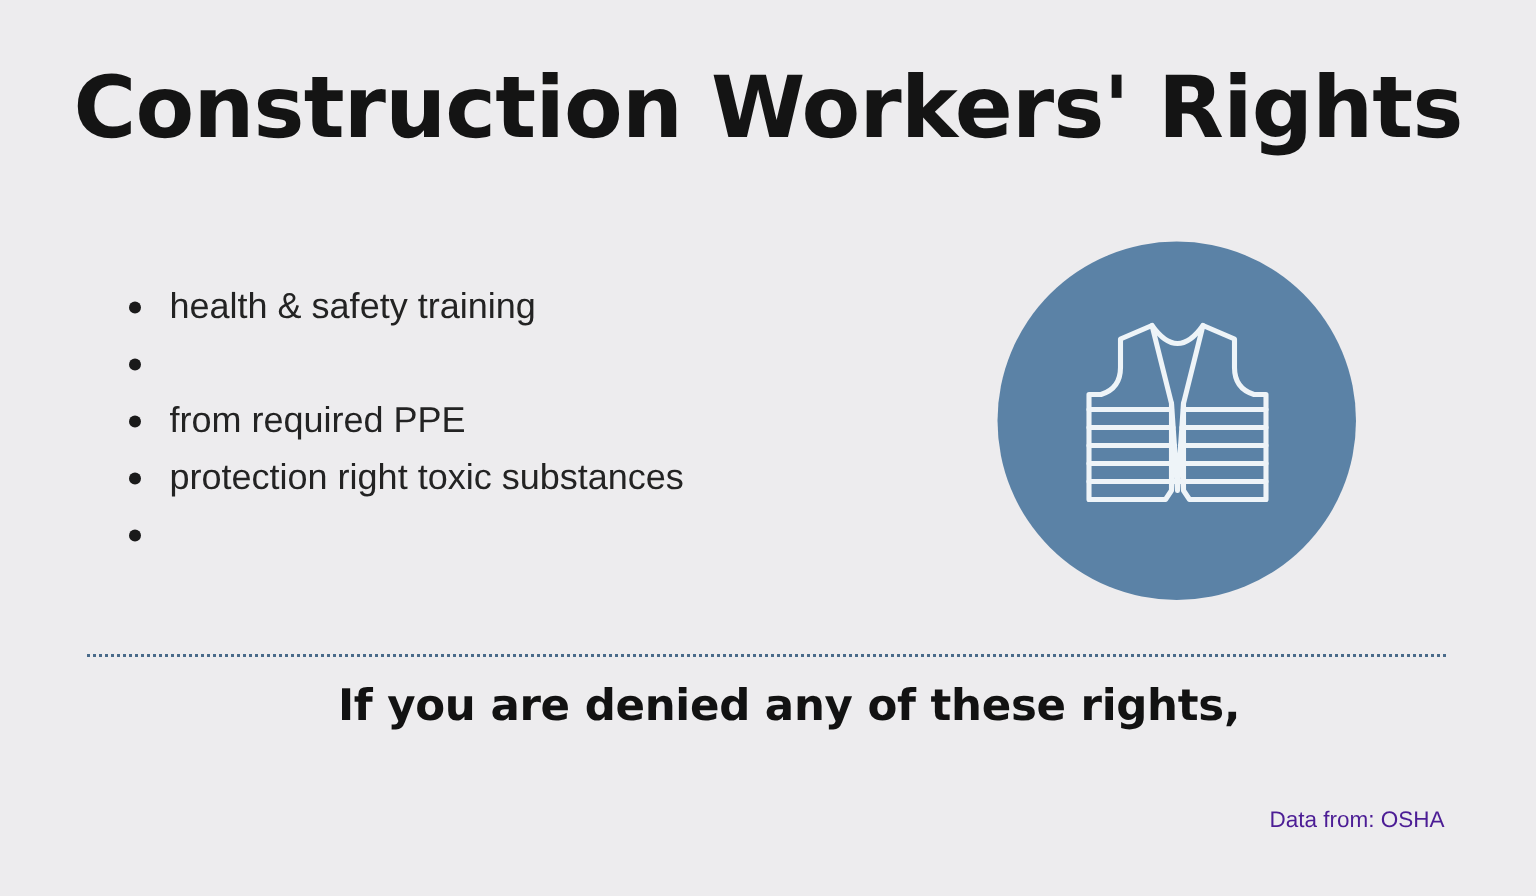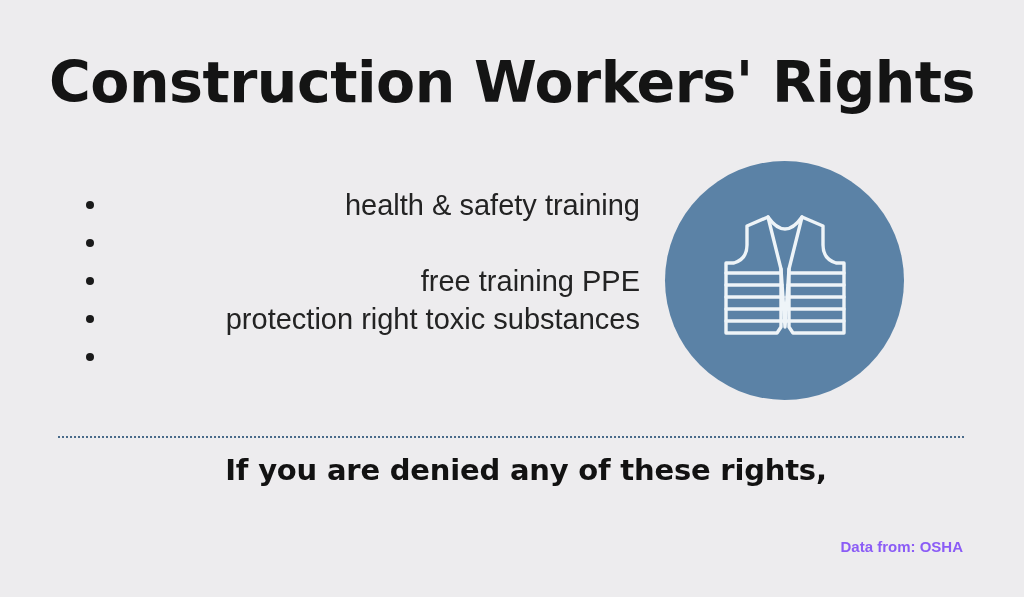--- a/index.html
+++ b/index.html
@@ -19,21 +19,21 @@
     position: relative;
     width: 1024px;
     height: 597px;
     background: #edecee;
   }
 
   
   .title {
     position: absolute;
     left: 0;
-    top: 54px;
+    top: 44px;
     width: 1024px;
     text-align: center;
     font-family: "DejaVu Sans", sans-serif;
     font-size: 57px;
     font-weight: 700;
     letter-spacing: -0.5px;
     color: #141414;
     line-height: 1.0;
     white-space: nowrap;
   }
@@ -47,25 +47,24 @@
     margin: 0;
     padding: 0;
     list-style: none;
   }
   .rights-item {
     position: relative;
     height: 38px;
     line-height: 38px;
     padding-left: 33px;
     font-family: "Liberation Sans", sans-serif;
-    font-size: 29px;
+    font-size: 24px;
     font-weight: 400;
     color: #232323;
     white-space: nowrap;
-    text-align: right;
   }
   .bullet-dot {
     position: absolute;
     left: 6px;
     top: 50%;
     margin-top: -4px;
     width: 8px;
     height: 8px;
     border-radius: 50%;
     background: #1a1a1a;
@@ -125,22 +124,22 @@
     padding-left: 28px;
   }
 
   
   .attribution {
     position: absolute;
     right: 61px;
     top: 538px;
     font-family: "Liberation Sans", sans-serif;
     font-size: 15px;
-    font-weight: 700;
-    color: #8b5cf6;
+    font-weight: 400;
+    color: #4c1d95;
     white-space: nowrap;
     text-align: right;
   }
 </style>
 </head>
 <body>
 
 <div id="poster">
 
   <div class="title">Construction Workers' Rights</div>
@@ -148,21 +147,21 @@
   <ul class="rights-list">
     <li class="rights-item">
       <span class="bullet-dot"></span>
       <span>health &amp; safety training</span>
     </li>
     <li class="rights-item">
       <span class="bullet-dot"></span>
     </li>
     <li class="rights-item">
       <span class="bullet-dot"></span>
-      <span>free training PPE</span>
+      <span>from required PPE</span>
     </li>
     <li class="rights-item">
       <span class="bullet-dot"></span>
       <span>protection right toxic substances</span>
     </li>
     <li class="rights-item">
       <span class="bullet-dot"></span>
     </li>
   </ul>
 

